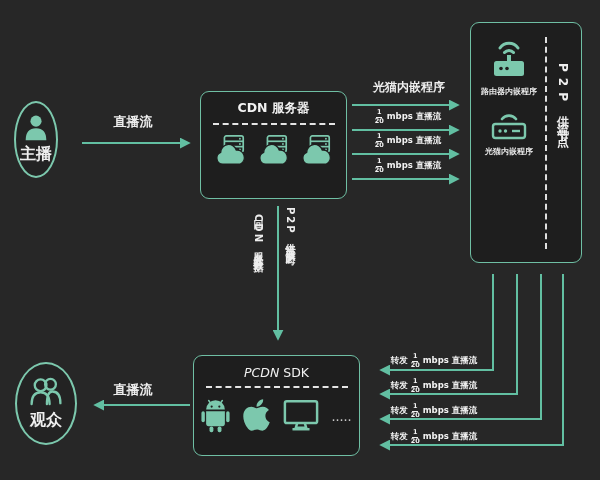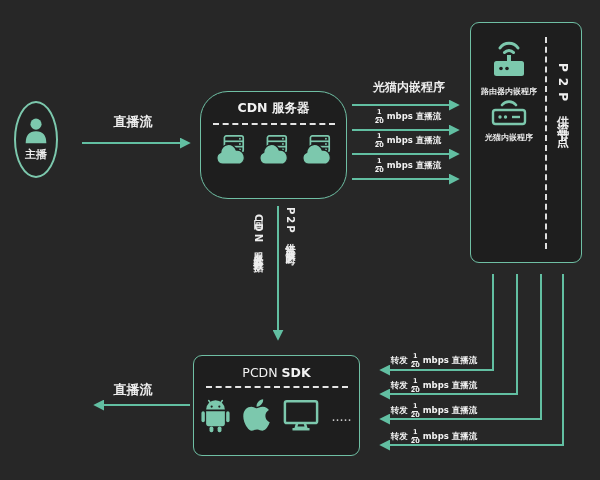--- a/index.html
+++ b/index.html
@@ -7,40 +7,40 @@
     position:relative;width:600px;height:480px;background:#272727;overflow:hidden;
     font-family:"DejaVu Sans","Liberation Sans",sans-serif;color:#ededed;
   }
   .canvas *{box-sizing:border-box;}
   svg.edges{position:absolute;left:0;top:0;width:600px;height:480px;}
   .box{position:absolute;background:#1e1e1e;border:1.5px solid #6fbfa4;border-radius:9px;}
   .ellipse{position:absolute;border:2px solid #7cc8ad;border-radius:50%;background:#232323;
     display:flex;flex-direction:column;align-items:center;justify-content:center;gap:3px;}
   .lbl{position:absolute;text-align:center;font-weight:bold;font-size:13px;color:#ededed;white-space:nowrap;}
   .sub{position:absolute;text-align:center;font-weight:normal;font-size:10px;color:#d8d8d8;white-space:nowrap;}
-  .node-label{font-size:11px;font-weight:bold;color:#efefef;}
+  .node-label{font-size:16px;font-weight:bold;color:#efefef;}
   .box-title{text-align:center;font-size:12.5px;font-weight:bold;color:#f2f2f2;}
   .dash-h{border-top:2px dashed #e4e4e4;height:0;}
   .dash-v{position:absolute;border-left:2px dashed #e0e0e0;width:0;}
   .stream{position:absolute;display:flex;align-items:center;justify-content:center;gap:3px;
     font-size:8.5px;font-weight:bold;color:#f2f2f2;white-space:nowrap;height:16px;}
   .frac{display:inline-flex;flex-direction:column;align-items:center;font-size:6.5px;line-height:1.15;font-weight:bold;}
   .frac .num{border-bottom:1px solid #f0f0f0;padding:0 1px;}
   .vtext{position:absolute;writing-mode:vertical-lr;text-orientation:mixed;font-weight:bold;
     font-size:10px;letter-spacing:2px;line-height:1;color:#ededed;}
   .p2p-col{position:absolute;left:0;top:12px;width:76px;display:flex;flex-direction:column;align-items:center;}
   .p2p-item{display:flex;flex-direction:column;align-items:center;gap:5px;}
   .p2p-item .item-label{font-size:8px;font-weight:bold;color:#e8e8e8;white-space:nowrap;}
   .p2p-vtitle{position:absolute;left:86px;top:40px;writing-mode:vertical-lr;text-orientation:mixed;
     font-size:12px;font-weight:bold;letter-spacing:6px;line-height:1;color:#f0f0f0;}
   .cloud-row{display:flex;justify-content:center;align-items:flex-end;gap:11px;margin-top:10px;}
   .platform-row{display:flex;justify-content:center;align-items:center;gap:13px;margin-top:9px;}
   .dots-more{font-size:8px;font-weight:bold;letter-spacing:1px;color:#c8c8c8;margin-top:10px;}
-  .title-normal{font-weight:normal;}
-  .title-bold{font-weight:bold;text-align:right;}
+  .title-normal{font-weight:normal;font-style:italic;}
+  .title-bold{font-weight:normal;text-align:right;}
 </style>
 </head>
 <body>
 
 <div class="canvas">
 
   <svg class="edges" viewBox="0 0 600 480">
     <defs>
       <marker id="ah" viewBox="0 0 10 10" refX="7.5" refY="5" markerWidth="11" markerHeight="11" markerUnits="userSpaceOnUse" orient="auto">
         <path d="M0 0 L10 5 L0 10 Z" fill="#62bfa2"></path>
@@ -64,21 +64,21 @@
   <div class="ellipse" style="left:14px;top:101px;width:44px;height:77px;">
     <svg width="26" height="27" viewBox="0 0 32 34">
       <circle cx="16" cy="9" r="7" fill="#7cc8ad"></circle>
       <path d="M3 33 Q3 18 16 18 Q29 18 29 33 Z" fill="#7cc8ad"></path>
     </svg>
     <div class="node-label">主播</div>
   </div>
 
   <div class="lbl" style="left:95px;top:113px;width:76px;">直播流</div>
 
-  <div class="box" style="left:200px;top:91px;width:147px;height:108px;padding-top:8px;border-radius:28px;">
+  <div class="box" style="left:200px;top:91px;width:147px;height:108px;padding-top:8px;">
     <div class="box-title">CDN 服务器</div>
     <div class="dash-h" style="width:122px;margin:6px auto 0;"></div>
     <div class="cloud-row">
       <svg width="32" height="31" viewBox="0 0 34 33">
         <g stroke="#7cc8ad" stroke-width="1.8" fill="none">
           <rect x="10" y="1" width="20" height="17" rx="2"></rect>
           <line x1="10" y1="6.7" x2="30" y2="6.7"></line>
             <line x1="10" y1="12.4" x2="30" y2="12.4"></line>
         </g>
         <g fill="#7cc8ad">
@@ -136,21 +136,21 @@
   <div class="stream" style="left:362px;top:158px;width:92px;">
     <span class="frac">
       <span class="num">1</span>
       <span class="den">20</span>
     </span>
     <span>mbps 直播流</span>
   </div>
 
   <div class="box" style="left:470px;top:22px;width:112px;height:241px;">
     <div class="p2p-col">
-      <div class="p2p-item" style="">
+      <div class="p2p-item" style="margin-bottom:14px;">
         <svg width="40" height="46" viewBox="0 0 40 46">
           <g stroke="#7cc8ad" stroke-width="3" fill="none" stroke-linecap="round">
             <path d="M11 13 A11 11 0 0 1 29 13"></path>
             <path d="M15.5 17.5 A6 6 0 0 1 24.5 17.5"></path>
           </g>
           <line x1="20" y1="20" x2="20" y2="28" stroke="#7cc8ad" stroke-width="4"></line>
           <rect x="5" y="26" width="30" height="15" rx="2.5" fill="#7cc8ad"></rect>
           <circle cx="12" cy="33.5" r="1.8" fill="#1e1e1e"></circle>
           <circle cx="18" cy="33.5" r="1.8" fill="#1e1e1e"></circle>
         </svg>
@@ -238,14 +238,25 @@
     <span>转发</span>
     <span class="frac">
       <span class="num">1</span>
       <span class="den">20</span>
     </span>
     <span>mbps 直播流</span>
   </div>
 
   <div class="lbl" style="left:95px;top:381px;width:76px;">直播流</div>
 
+  <div class="ellipse" style="left:15px;top:362px;width:62px;height:83px;">
+    <svg width="36" height="31" viewBox="0 0 40 34">
+      <g stroke="#7cc8ad" stroke-width="2.6" fill="none" stroke-linecap="round">
+        <circle cx="25" cy="9" r="6"></circle>
+        <path d="M21 31 Q21 17 27 17 Q36 17 36 30"></path>
+        <circle cx="14" cy="10" r="6.5"></circle>
+        <path d="M4 31 Q4 18 14 18 Q24 18 24 31"></path>
+      </g>
+    </svg>
+    <div class="node-label">观众</div>
+  </div>
 
 </div>
 
 </body></html>

